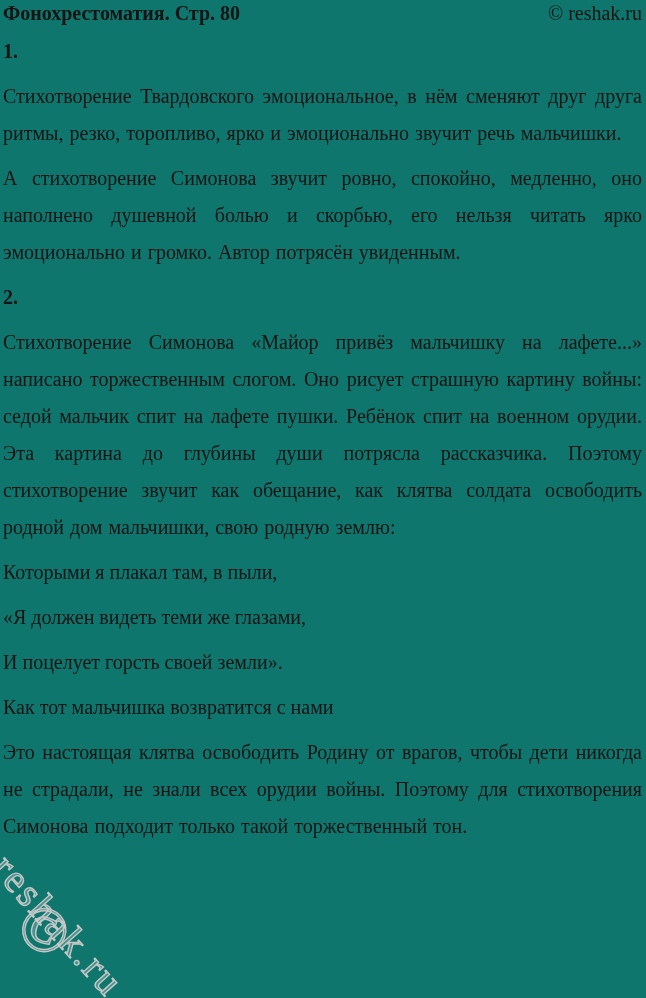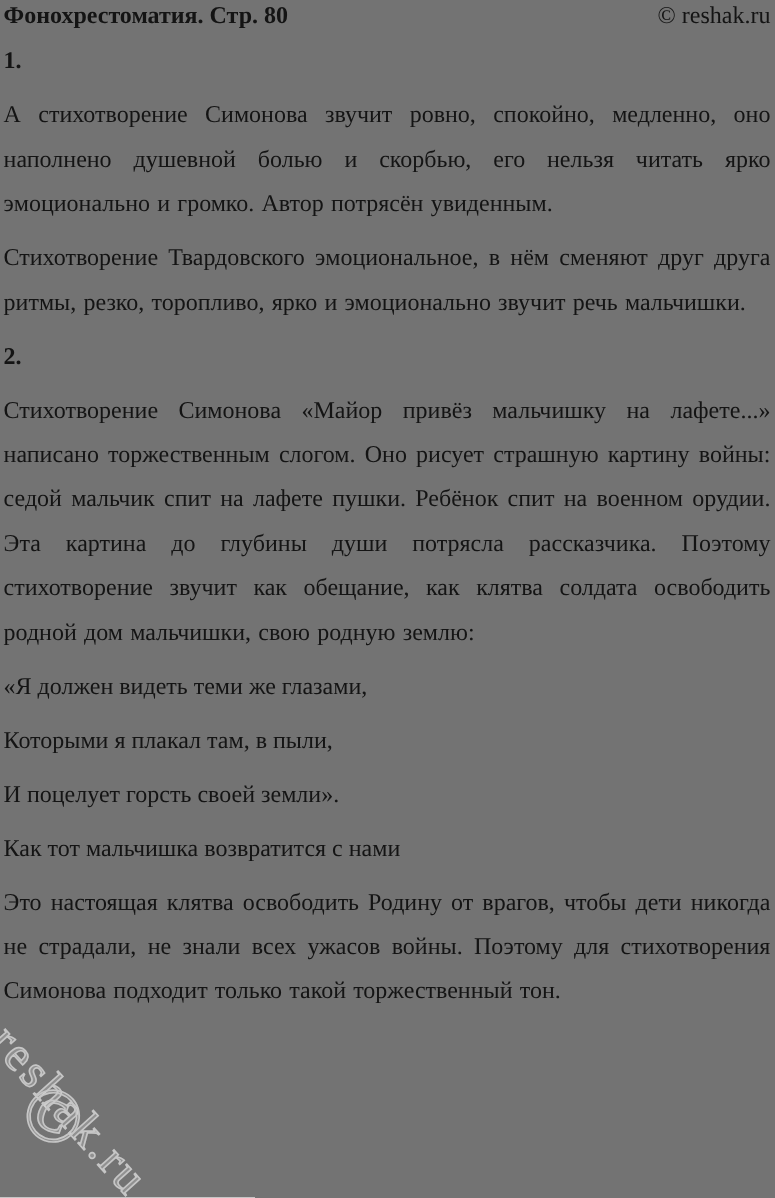--- a/index.html
+++ b/index.html
@@ -15,21 +15,21 @@
   .page {
     position: relative;
     box-sizing: border-box;
     width: 646px;
     height: 998px;
     padding: 1px 4px 0 3px;
     font-family: "Liberation Serif", "DejaVu Serif", serif;
     font-size: 20px;
     line-height: 37px;
     color: #141414;
-    background: #737373;
+    background: #0f766e;
   }
   .doc-header {
     display: flex;
     justify-content: space-between;
     align-items: baseline;
     line-height: 24px;
   }
   .doc-header .title {
     font-weight: bold;
   }
@@ -86,30 +86,30 @@
 
 <div class="page">
 
   <div class="doc-header">
     <span class="title">Фонохрестоматия. Стр. 80</span>
     <span class="copyright">© reshak.ru</span>
   </div>
 
   <div class="answer-number">1.</div>
 
+  <p class="para">Стихотворение Твардовского эмоциональное, в нём сменяют друг друга ритмы, резко, торопливо, ярко и эмоционально звучит речь мальчишки.</p>
   <p class="para">А стихотворение Симонова звучит ровно, спокойно, медленно, оно наполнено душевной болью и скорбью, его нельзя читать ярко эмоционально и громко. Автор потрясён увиденным.</p>
-  <p class="para">Стихотворение Твардовского эмоциональное, в нём сменяют друг друга ритмы, резко, торопливо, ярко и эмоционально звучит речь мальчишки.</p>
 
   <div class="answer-number">2.</div>
 
   <p class="para">Стихотворение Симонова «Майор привёз мальчишку на лафете...» написано торжественным слогом. Оно рисует страшную картину войны: седой мальчик спит на лафете пушки. Ребёнок спит на военном орудии. Эта картина до глубины души потрясла рассказчика. Поэтому стихотворение звучит как обещание, как клятва солдата освободить родной дом мальчишки, свою родную землю:</p>
 
+  <p class="verse">Которыми я плакал там, в пыли,</p>
   <p class="verse">«Я должен видеть теми же глазами,</p>
-  <p class="verse">Которыми я плакал там, в пыли,</p>
   <p class="verse">И поцелует горсть своей земли».</p>
   <p class="verse">Как тот мальчишка возвратится с нами</p>
 
-  <p class="para">Это настоящая клятва освободить Родину от врагов, чтобы дети никогда не страдали, не знали всех ужасов войны. Поэтому для стихотворения Симонова подходит только такой торжественный тон.</p>
+  <p class="para">Это настоящая клятва освободить Родину от врагов, чтобы дети никогда не страдали, не знали всех орудии войны. Поэтому для стихотворения Симонова подходит только такой торжественный тон.</p>
 
   <div class="watermark-text">reshak.ru</div>
   <div class="watermark-symbol">©</div>
 
 </div>
 
 </body></html>

